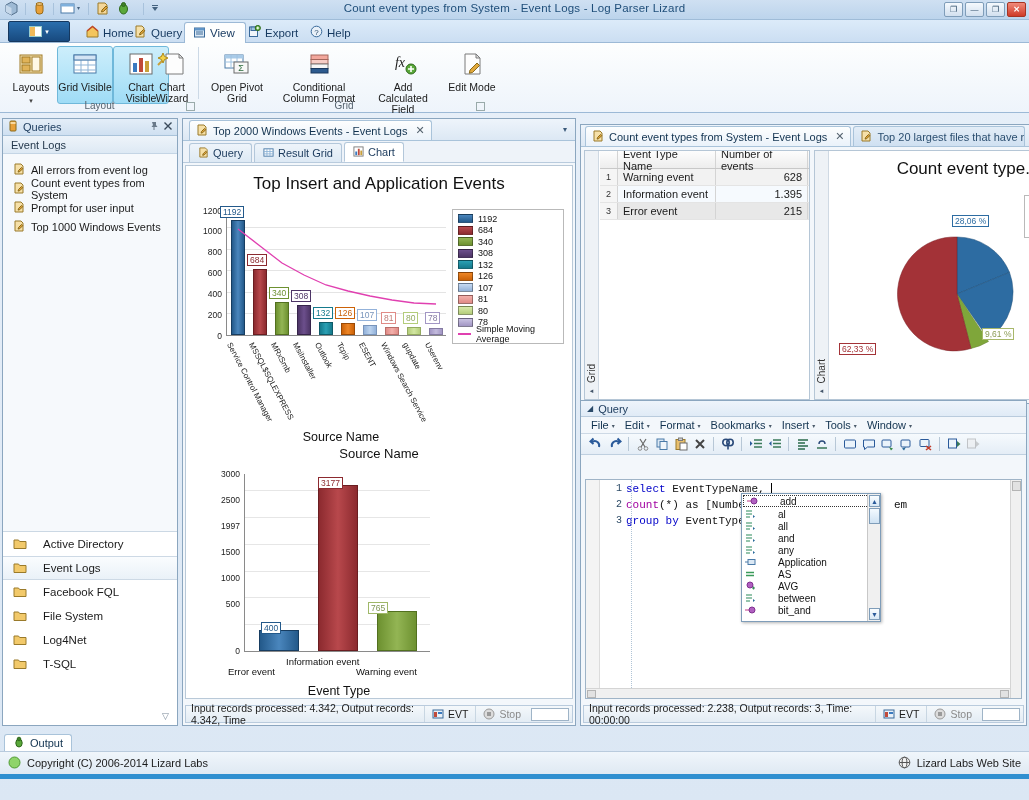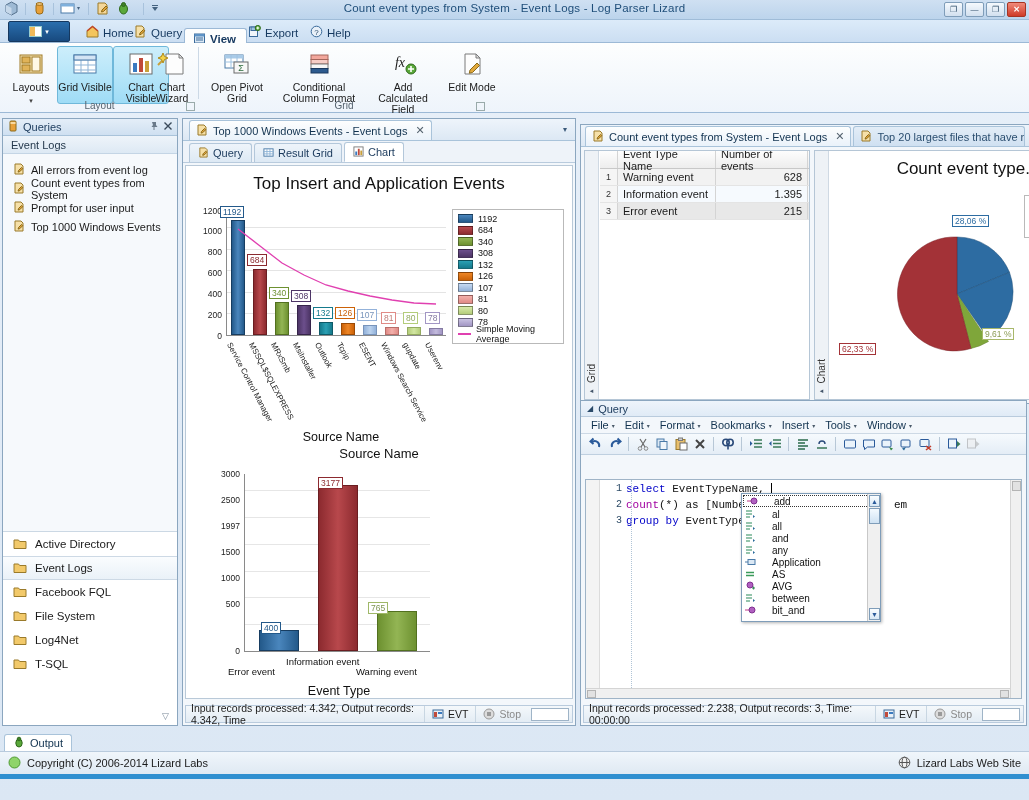--- a/index.html
+++ b/index.html
@@ -32,21 +32,21 @@
   .ribbon-tabs { position:absolute; left:0; top:20px; width:1029px; height:23px;
     background:linear-gradient(#dcebf9,#cbdef2); border-bottom:1px solid #9cb9d6; }
   .appbtn { position:absolute; left:8px; top:1px; width:62px; height:21px;
     background:linear-gradient(#2a6ead,#184a7f); border:1px solid #15385f; border-radius:2px;
     display:flex; align-items:center; justify-content:center; gap:3px; }
   .appbtn .sq { width:13px; height:11px; background:#fff; border:1px solid #9cc; display:block; position:relative;}
   .appbtn .sq:after{content:"";position:absolute;left:0;top:0;bottom:0;width:5px;background:#f0b95a;}
   .appbtn .car { color:#fff; font-size:7px; }
   .rtab { position:absolute; top:2px; height:21px; padding:0 10px 0 8px; display:flex;
     align-items:center; gap:4px; font-size:11.5px; color:#15385f; border-radius:3px 3px 0 0; }
-  .rtab.active { background:#fdfefe; border:1px solid #9cb9d6; border-bottom:1px solid #fdfefe; top:8px; height:22px;font-weight:bold; }
+  .rtab.active { background:#fdfefe; border:1px solid #9cb9d6; border-bottom:1px solid #fdfefe; top:2px; height:22px; }
 
   .ribbon { position:absolute; left:0; top:43px; width:1029px; height:70px;
     background:linear-gradient(#fdfefe,#eef4fb); border-bottom:1px solid #9cb9d6; }
   .rgroup { position:absolute; top:0; height:70px; }
   .rgroup .glabel { position:absolute; bottom:2px; width:100%; text-align:center; font-size:10px; color:#55626e; }
   .rgroup .gsep { position:absolute; right:0; top:4px; bottom:14px; width:1px; background:#ccd9e6; }
   .rgroup .gdlg { position:absolute; right:4px; bottom:2px; width:9px; height:9px; border:1px solid #9aa; }
   .rbtn { position:absolute; top:3px; width:56px; height:58px; display:flex; flex-direction:column;
     align-items:center; justify-content:flex-start; gap:2px; border:1px solid transparent; border-radius:3px;
     font-size:10.5px; color:#1b1b1b; text-align:center; line-height:11px; padding-top:3px; }
@@ -56,21 +56,21 @@
   
   .panel { position:absolute; background:#fff; border:1px solid #8ba6bf; }
   .dockhdr { height:17px; background:linear-gradient(#e4eef8,#cfe0f1); border-bottom:1px solid #a9c3da;
     display:flex; align-items:center; padding:0 4px; gap:4px; font-size:11px; color:#1b3a5c; }
 
   
   #queries { left:2px; top:118px; width:176px; height:608px; background:#f6f9fc; }
   .grouphdr { height:18px; background:linear-gradient(#eef4fa,#dde9f4); border-bottom:1px solid #c4d5e5;
     display:flex; align-items:center; padding-left:8px; font-size:11px; color:#24384c; }
   .qitem { height:19px; display:flex; align-items:center; gap:6px; padding-left:10px; font-size:11px; color:#1b1b1b; }
-  .navitem { height:24px; display:flex; align-items:center; gap:8px; padding-left:10px; font-size:11.5px; }
+  .navitem { height:24px; display:flex; align-items:center; gap:16px; padding-left:10px; font-size:11.5px; }
   .navitem.sel { background:linear-gradient(#fafcfe,#eaf1f8); border-top:1px solid #cdd9e5; border-bottom:1px solid #cdd9e5; }
   .navarea { position:absolute; left:0; right:0; bottom:0; top:412px; background:#fff; border-top:1px solid #cbd8e4; }
   .navmore { position:absolute; right:8px; bottom:4px; font-size:9px; color:#7b8a99; }
 
   
   .doctabs { height:22px; background:linear-gradient(#eef4fb,#dce8f4); border-bottom:1px solid #a9c3da;
     display:flex; align-items:flex-end; padding-left:6px; position:relative; }
   .dtab { height:20px; padding:0 6px 0 6px; display:flex; align-items:center; gap:5px; font-size:11px;
     background:linear-gradient(#fdfefe,#eaf2fa); border:1px solid #a9c3da; border-bottom:none;
     border-radius:3px 3px 0 0; color:#11324f; }
@@ -112,21 +112,21 @@
   .etoolbar { height:21px; background:linear-gradient(#f6fafd,#e4edf6); border-bottom:1px solid #bfd0e0;
     display:flex; align-items:center; gap:2px; padding-left:6px; }
   .tbi { width:17px; height:17px; display:flex; align-items:center; justify-content:center; border-radius:2px; }
   .tbsep { width:1px; height:14px; background:#b7c7d6; margin:0 3px; }
   .code { font-family:"Liberation Mono", monospace; font-size:11px; white-space:pre; }
   .gut { width:26px; text-align:right; padding-right:4px; color:#2b4a66; font-size:10px;
     font-family:"Liberation Mono", monospace; }
   .kw { color:#0000c8; } .fn { color:#a000a0; } .br { color:#111; }
 
   .acbox { position:absolute; background:#fff; border:1px solid #7f9db9; box-shadow:1px 1px 3px rgba(0,0,0,.3); }
-  .acrow { height:12px; display:flex; align-items:center; gap:16px; padding-left:3px; font-size:10px; color:#111; }
+  .acrow { height:12px; display:flex; align-items:center; gap:22px; padding-left:3px; font-size:10px; color:#111; }
   .acrow.sel { border:1px dotted #333; background:#fff; }
   .acicon { width:11px; height:10px; display:inline-block; position:relative; }
 
   
   .sbar { height:18px; background:linear-gradient(#f4f8fb,#e3ecf4); border:1px solid #b9cbdd;
     display:flex; align-items:center; font-size:10.5px; color:#1b1b1b; }
   .sbtn { display:flex; align-items:center; gap:4px; padding:0 7px; height:16px; border-left:1px solid #c8d6e2; }
   .progbox { width:38px; height:13px; background:#fff; border:1px solid #9fb4c7; margin:0 3px; }
 
   .bottomtab { position:absolute; left:4px; top:734px; height:17px; padding:0 8px; display:flex;
@@ -446,21 +446,21 @@
     </div>
   </div>
 
   <div class="panel" style="left:182px; top:118px; width:394px; height:608px; background:#f3f7fb;">
     <div class="doctabs">
       <div class="dtab">
         <span><svg width="12" height="12" viewBox="0 0 12 12">
               <path d="M2 1 h6 l2 2 v8 h-8z" fill="#f6e0a8" stroke="#9a7a2a"></path>
               <path d="M5.5 7.5 l3-3 1.2 1.2 -3 3 -1.6 .4z" fill="#e0a33a" stroke="#8a6a1a"></path>
             </svg></span>
-        <span>Top 1000 Windows Events - Event Logs</span>
+        <span>Top 2000 Windows Events - Event Logs</span>
         <span class="dtabx">✕</span>
       </div>
       <span style="position:absolute; right:8px; top:6px; font-size:8px; color:#3a5a7a">▾</span>
     </div>
     <div class="subtabs">
       <div class="stab">
         <span><svg width="11" height="11" viewBox="0 0 12 12">
               <path d="M2 1 h6 l2 2 v8 h-8z" fill="#f6e0a8" stroke="#9a7a2a"></path>
               <path d="M5.5 7.5 l3-3 1.2 1.2 -3 3 -1.6 .4z" fill="#e0a33a" stroke="#8a6a1a"></path>
             </svg></span>

